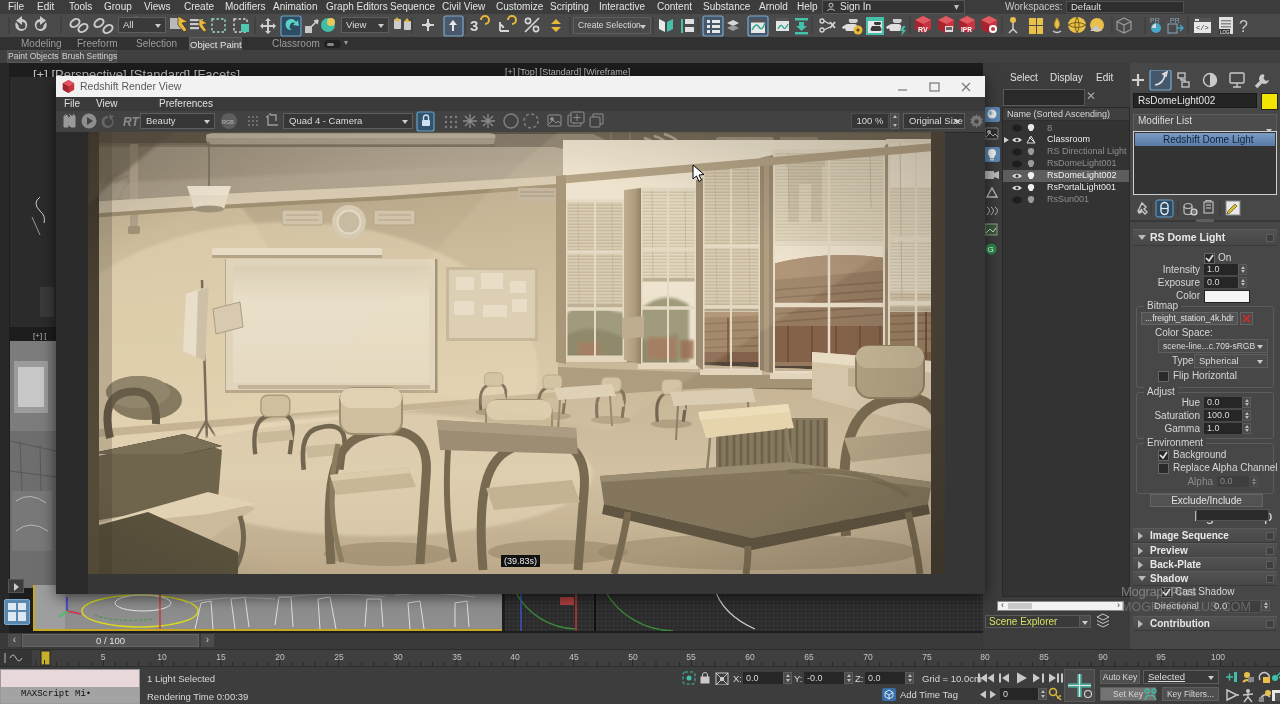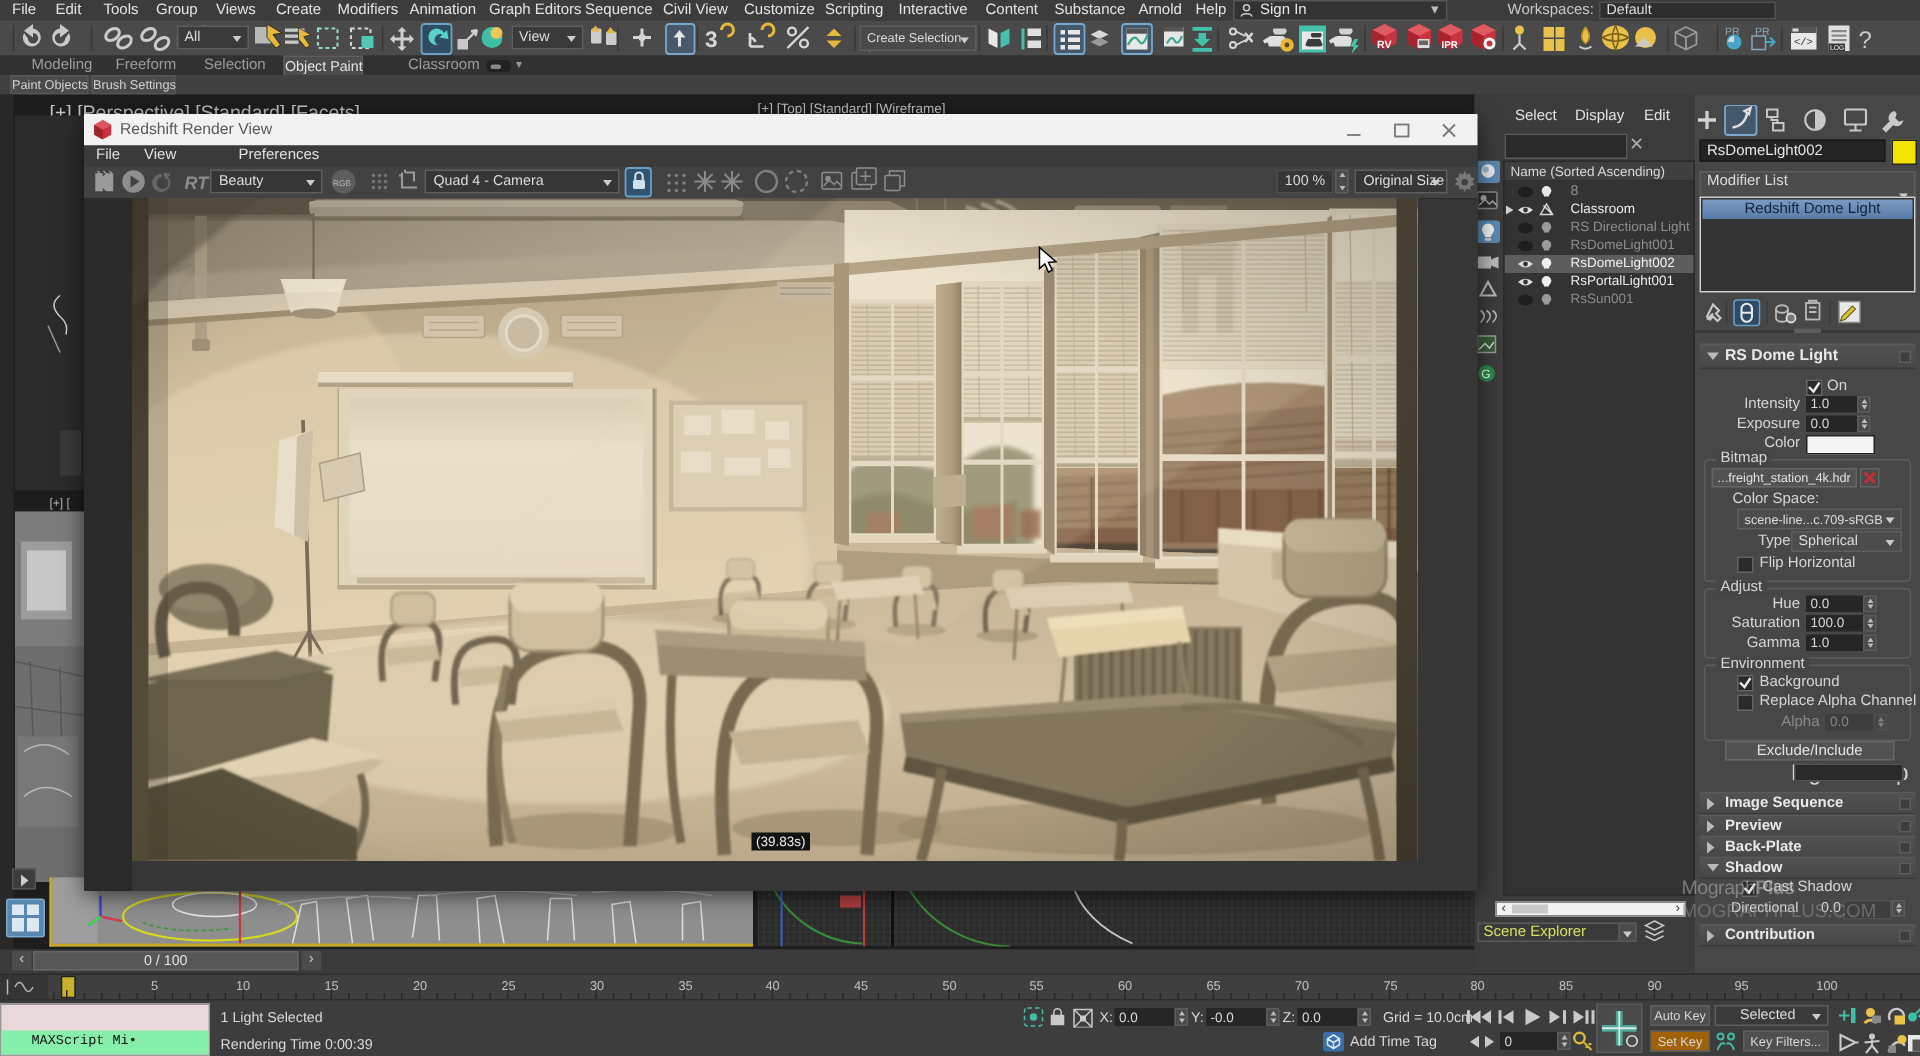--- a/index.html
+++ b/index.html
@@ -1355,21 +1355,21 @@
         <line x1="1232.3" x2="1232.3" y1="12" y2="16"></line>
         <line x1="1244.0" x2="1244.0" y1="12" y2="16"></line>
         <line x1="1255.8" x2="1255.8" y1="12" y2="16"></line>
         <line x1="1267.5" x2="1267.5" y1="12" y2="16"></line>
       </g>
  </svg>
 </div>
 <div class="a" id="statusbar" style="left:0;top:666px;width:1280px;height:38px;background:#3d3d3d;border-top:1px solid #2e2e2e;font-size:9.5px;color:#d8d8d8;">
 
  <div class="a" style="left:0;top:2px;width:140px;height:35px;background:#e8d8da;border:1px solid #999;box-sizing:border-box;">
-   <div class="a" style="left:0;top:17px;width:138px;height:16px;background:#86efac;color:#111;font-family:'Liberation Mono',monospace;font-size:9px;line-height:15px;padding-left:20px;box-sizing:border-box;">MAXScript Mi•</div>
+   <div class="a" style="left:0;top:17px;width:138px;height:16px;background:#a3a3a3;color:#111;font-family:'Liberation Mono',monospace;font-size:9px;line-height:15px;padding-left:20px;box-sizing:border-box;">MAXScript Mi•</div>
  </div>
  <div class="tx" style="left:147px;top:6px;">1 Light Selected</div>
  <div class="tx" style="left:147px;top:24px;">Rendering Time  0:00:39</div>
 
  <svg class="a" style="left:682px;top:4px;" width="50" height="14">
   <rect x="1" y="1" width="12" height="12" rx="2" fill="none" stroke="#3fbfa8" stroke-dasharray="3 2"></rect>
       <circle cx="7" cy="7" r="2.5" fill="#3fbfa8"></circle>
   <g stroke="#c9c9c9" fill="none">
         <rect x="19" y="6" width="8" height="6" fill="#c9c9c9"></rect>
         <path d="M20.5,6 v-2 a2.5,2.5 0 0 1 5,0 v2"></path>
@@ -1415,22 +1415,22 @@
     </svg>
 
  <div class="a" style="left:1064px;top:2px;width:31px;height:33px;background:#4a4a4a;border:1px solid #5a5a5a;box-sizing:border-box;">
    <svg width="29" height="31">
         <path d="M14.5,4 l0,23 M3,15.5 l23,0" stroke="#49a896" stroke-width="4.5"></path>
         <path d="M14.5,4 l0,23 M3,15.5 l23,0" stroke="#dfe8e6" stroke-width="1.2"></path>
         <circle cx="23" cy="24" r="3.5" fill="none" stroke="#d8d8d8" stroke-width="1.1"></circle>
       </svg>
  </div>
  <div class="a" style="left:1100px;top:3px;width:40px;height:14px;background:#4f4f4f;border:1px solid #5e5e5e;box-sizing:border-box;text-align:center;line-height:12px;font-size:8.5px;white-space:nowrap;">Auto Key</div>
- <div class="a" style="left:1100px;top:20px;width:40px;height:14px;background:#a16207;border:1px solid #5e5e5e;box-sizing:border-box;text-align:center;line-height:12px;font-size:8.5px;white-space:nowrap;">Set Key</div>
- <div class="cmb" style="left:1143px;top:3px;width:76px;height:14px;line-height:12px;padding-left:16px;background:#3a3a3a;">Selected</div>
+ <div class="a" style="left:1100px;top:20px;width:56px;height:14px;background:#737373;border:1px solid #5e5e5e;box-sizing:border-box;text-align:center;line-height:12px;font-size:8.5px;white-space:nowrap;">Set Key</div>
+ <div class="cmb" style="left:1143px;top:3px;width:76px;height:14px;line-height:12px;padding-left:4px;background:#3a3a3a;text-decoration:underline;">Selected</div>
  <svg class="a" style="left:1143px;top:20px;" width="16" height="14">
       <circle cx="4" cy="4" r="2" fill="none" stroke="#3fbfa8" stroke-width="1.3"></circle>
       <circle cx="11" cy="4" r="2" fill="none" stroke="#3fbfa8" stroke-width="1.3"></circle>
       <path d="M2,13 q2,-6 5,-4 M13,13 q-2,-6 -5,-4" stroke="#3fbfa8" fill="none" stroke-width="1.3"></path>
     </svg>
  <div class="a" style="left:1162px;top:20px;width:57px;height:14px;background:#4f4f4f;border:1px solid #5e5e5e;box-sizing:border-box;text-align:center;line-height:12px;font-size:8.5px;white-space:nowrap;">Key Filters...</div>
 
  <svg class="a" style="left:1224px;top:2px;" width="56px" height="35" viewBox="0 0 56 35">
   <g stroke="#3fbfa8" fill="none" stroke-width="1.4">
         <path d="M2,8 l7,0 m-3.5,-3.5 l0,7"></path>

